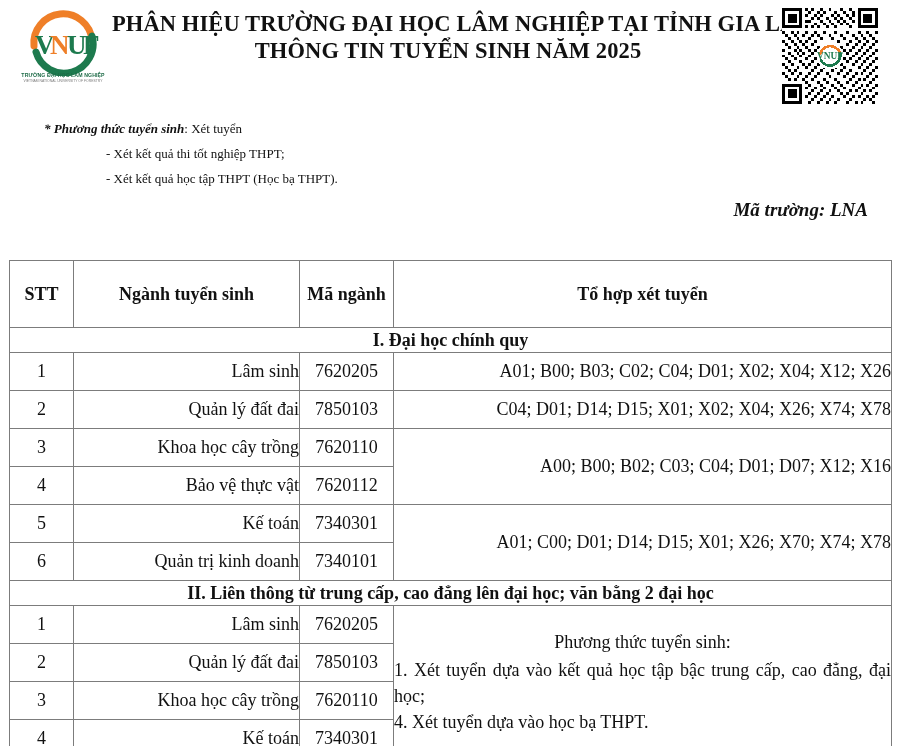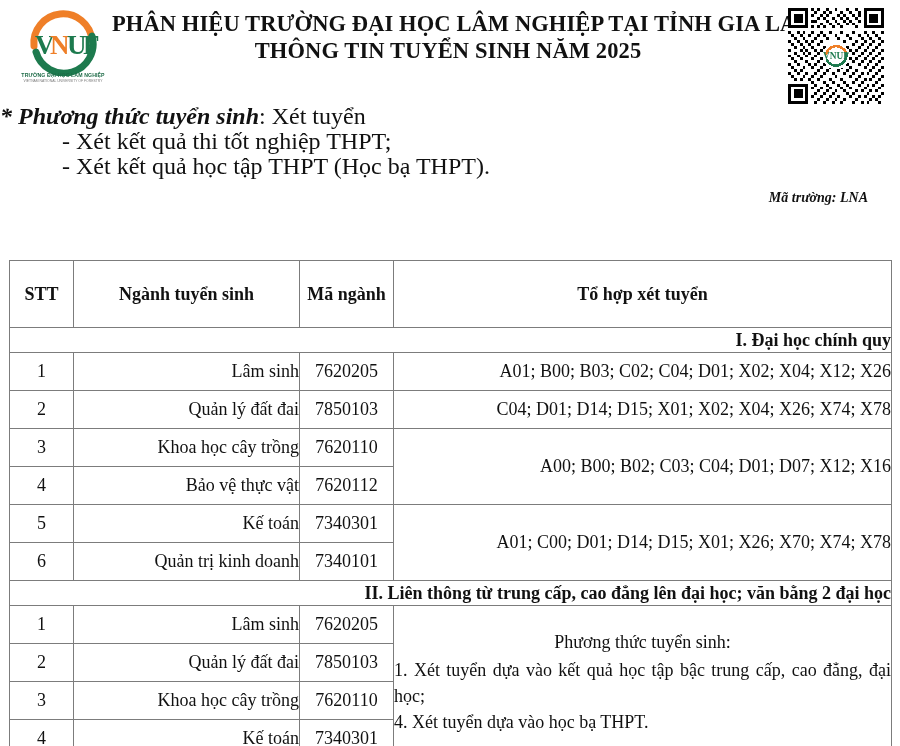--- a/index.html
+++ b/index.html
@@ -67,48 +67,49 @@
   .title-line {
     font-weight: bold;
     font-size: 22.5px;
     line-height: 27px;
     letter-spacing: 0.1px;
     white-space: nowrap;
   }
 
   .qr-box {
     position: absolute;
-    right: 16px;
+    right: 22px;
     top: 8px;
     width: 96px;
     height: 96px;
   }
   .qr-box svg { display: block; }
 
   
   .intro {
-    margin-top: 4px;
-    font-size: 24px;
+    margin-top: 16px;
+    padding-left: 44px;
+    font-size: 13px;
     line-height: 25px;
   }
   .intro-lead {
     font-weight: bold;
     font-style: italic;
   }
   .intro-line-2, .intro-line-3 {
     padding-left: 62px;
     font-family: Liberation Serif, serif;
   }
   .school-code {
     text-align: right;
     padding-right: 32px;
     margin-top: 7px;
     font-weight: bold;
     font-style: italic;
-    font-size: 14px;
+    font-size: 19px;
     line-height: 24px;
   }
 
   
   .table-wrap {
     position: absolute;
     left: 9px;
     top: 212px;
     width: 882px;
     margin-top: 48px;
@@ -134,21 +135,21 @@
     font-weight: bold;
     text-align: center;
     font-size: 19px;
     line-height: 23px;
     height: 66px;
   }
   td.section {
     font-weight: bold;
     font-size: 18.5px;
     padding: 4px 0 5px 8px;
-    text-align: right;
+    text-align: center;
     height: 24px;
   }
   td.num {
     text-align: center;
     height: 37px;
     font-size: 18px;
   }
   td.name {
     text-align: right;
     padding-left: 14px;

